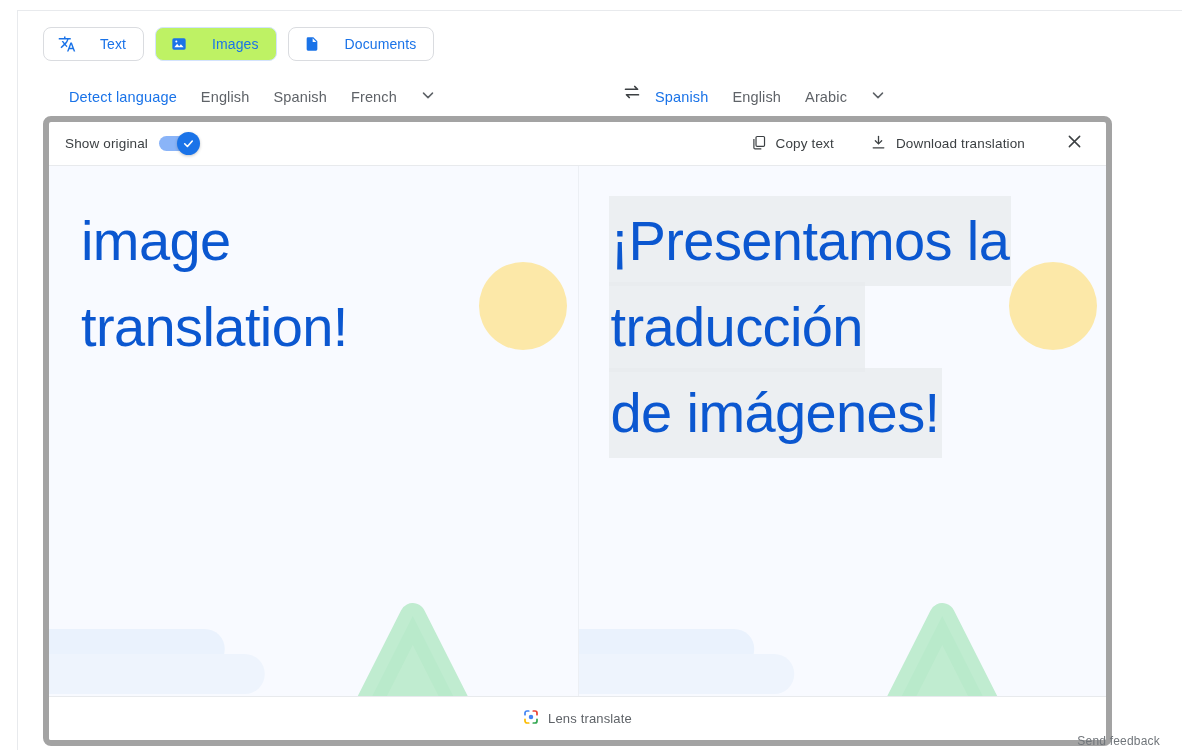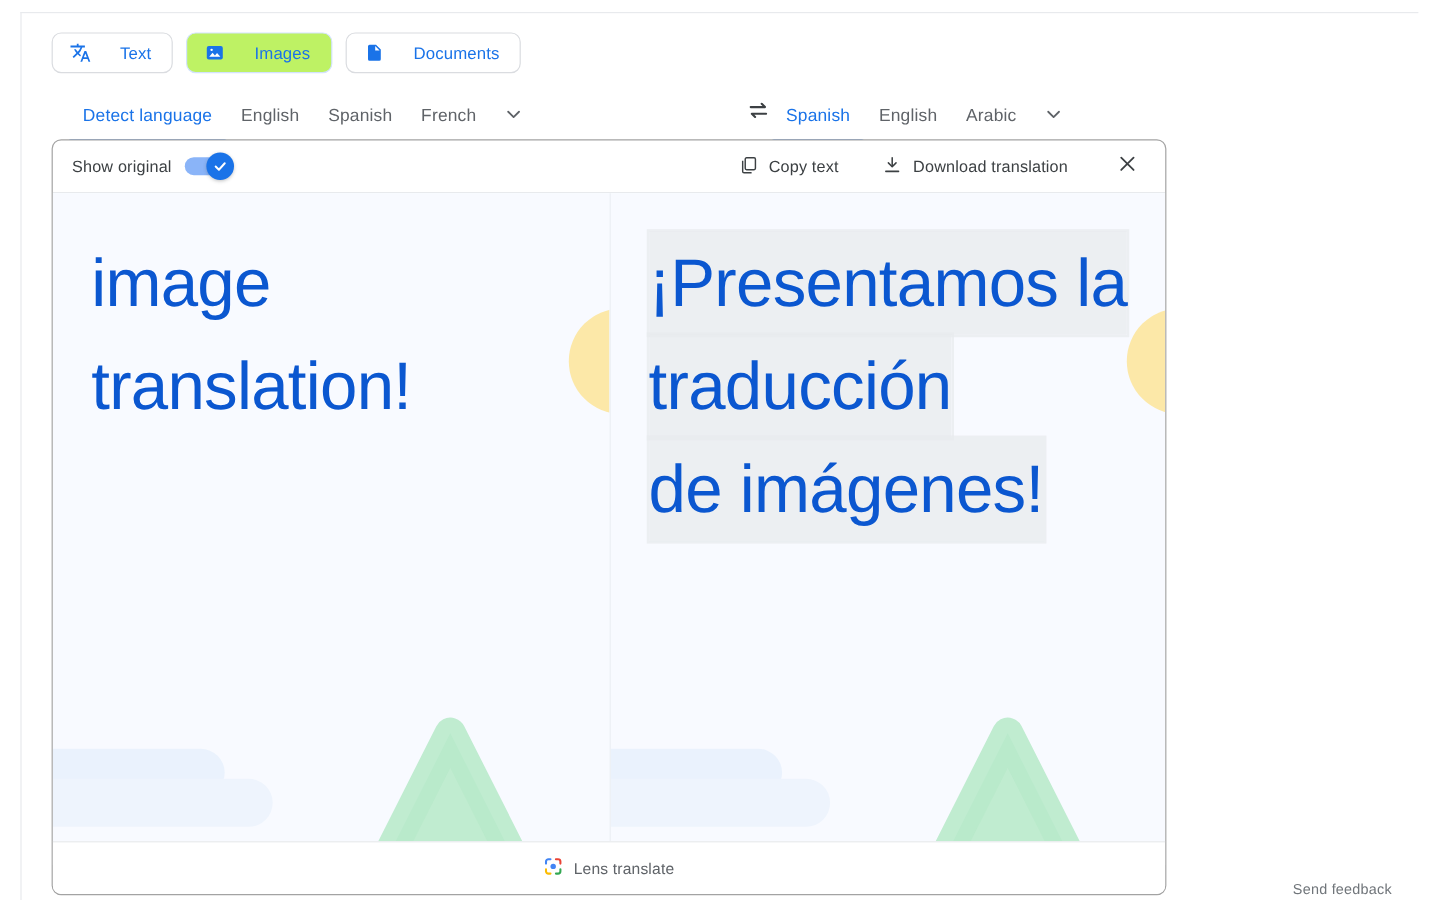--- a/index.html
+++ b/index.html
@@ -97,22 +97,22 @@
     display: flex; align-items: center; justify-content: center;
     border-radius: 50%;
     cursor: pointer;
     color: #3c4043;
   }
 
   
   .card {
     position: absolute;
     left: 25px; top: 105px;
-    width: 929px; height: 630px;
-    border: 1px solid #a3a3a3;
+    width: 1069px; height: 630px;
+    border: 6px solid #a3a3a3;
     border-radius: 8px;
     background: #ffffff;
     overflow: hidden;
   }
 
   .card-toolbar {
     position: relative;
     height: 44px;
     border-bottom: 1px solid #e8eaed;
     display: flex;

